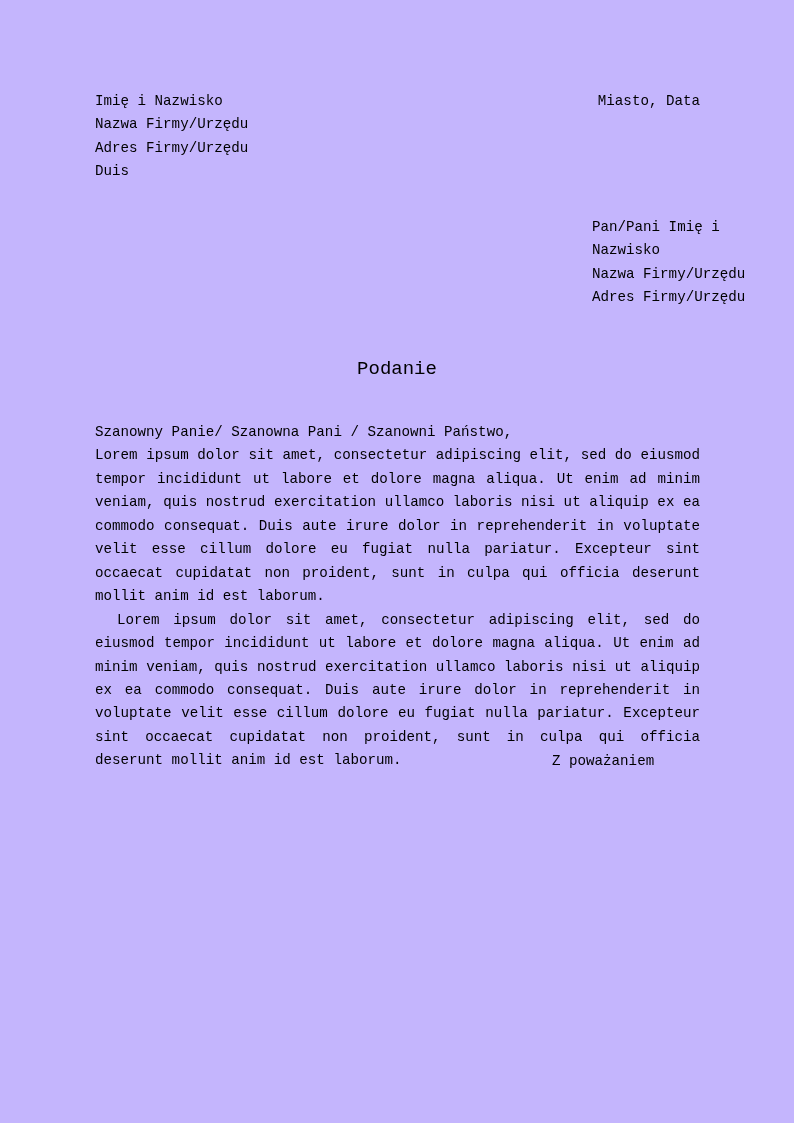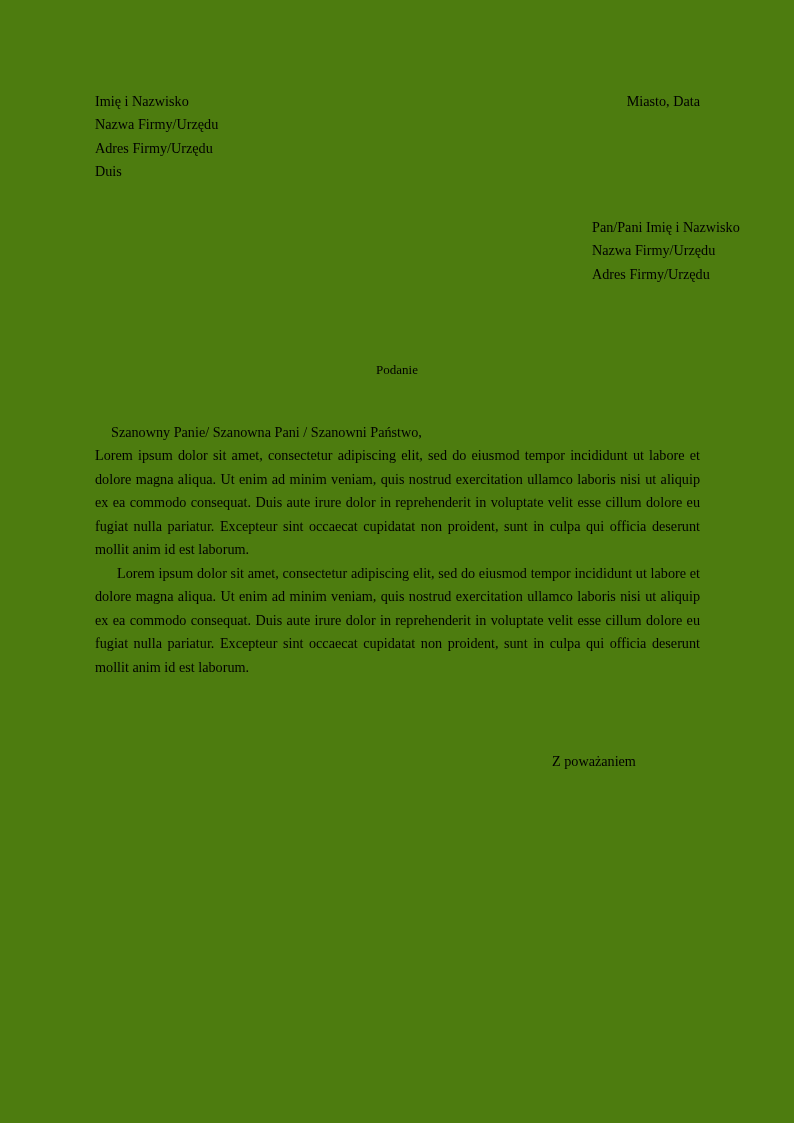--- a/index.html
+++ b/index.html
@@ -1,41 +1,41 @@
 <!DOCTYPE html>
 <html><head>
 <meta charset="utf-8">
 <style>
   * { margin: 0; padding: 0; box-sizing: border-box; }
   html, body { background: #ffffff; }
   .page {
     position: relative;
     width: 794px;
     height: 1123px;
-    background: #4d7c0f;
+    background: #c4b5fd;
     color: #000000;
-    font-family: Liberation Serif, serif;
+    font-family: Liberation Mono, monospace;
     font-size: 14.2px;
     line-height: 23.45px;
     overflow: hidden;
   }
   .abs { position: absolute; }
   .sender-block   { left: 95px;  top: 90px; }
   .city-date      { right: 94px; top: 90px; text-align: left; }
   .recipient-block{ left: 548px; top: 216px; margin-left: 44px; }
   .letter-title   {
     left: 0; top: 358px; width: 794px;
     text-align: center;
-    font-size: 13px;
+    font-size: 19px;
     line-height: 23px;
   }
   .letter-body {
     left: 95px; top: 421px; width: 605px;
   }
-  .salutation { text-align: left; margin-left: 16px; }
+  .salutation { text-align: left; }
   .para {
     text-align: justify;
     hyphens: none;
   }
   .para.indented { text-indent: 22px; }
   .closing { left: 552px; top: 750px; }
 </style>
 </head>
 <body>
 

